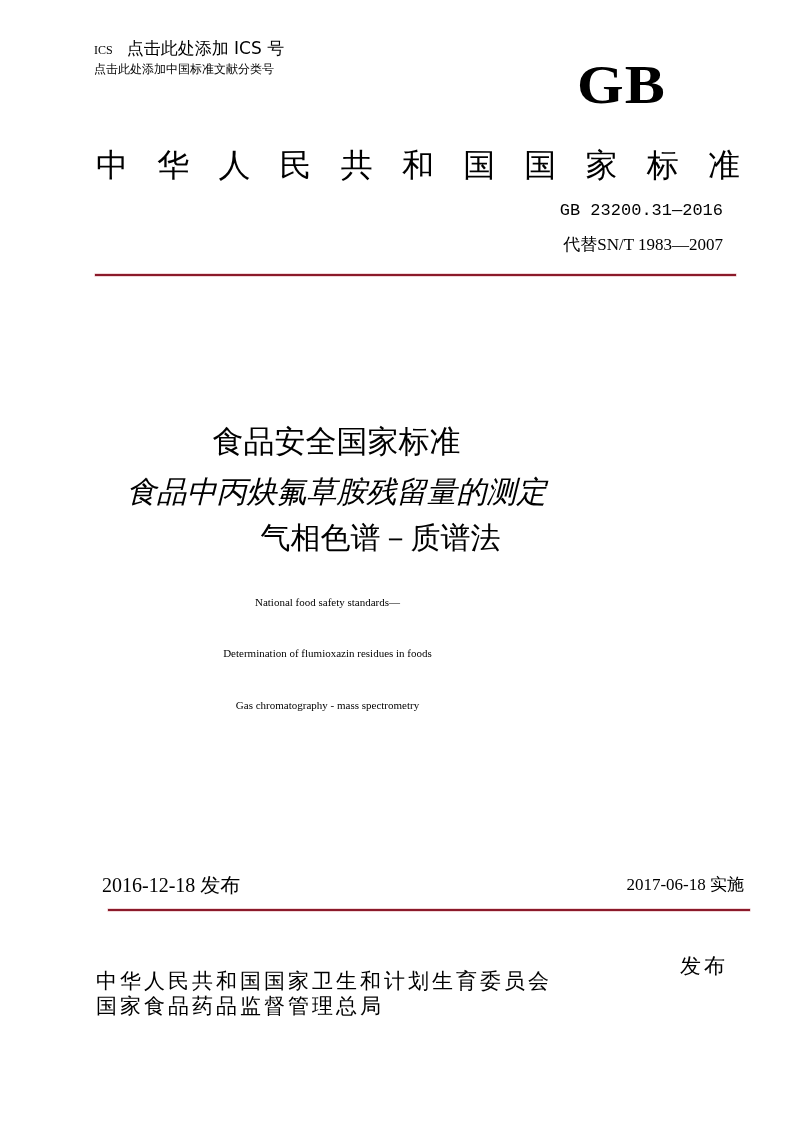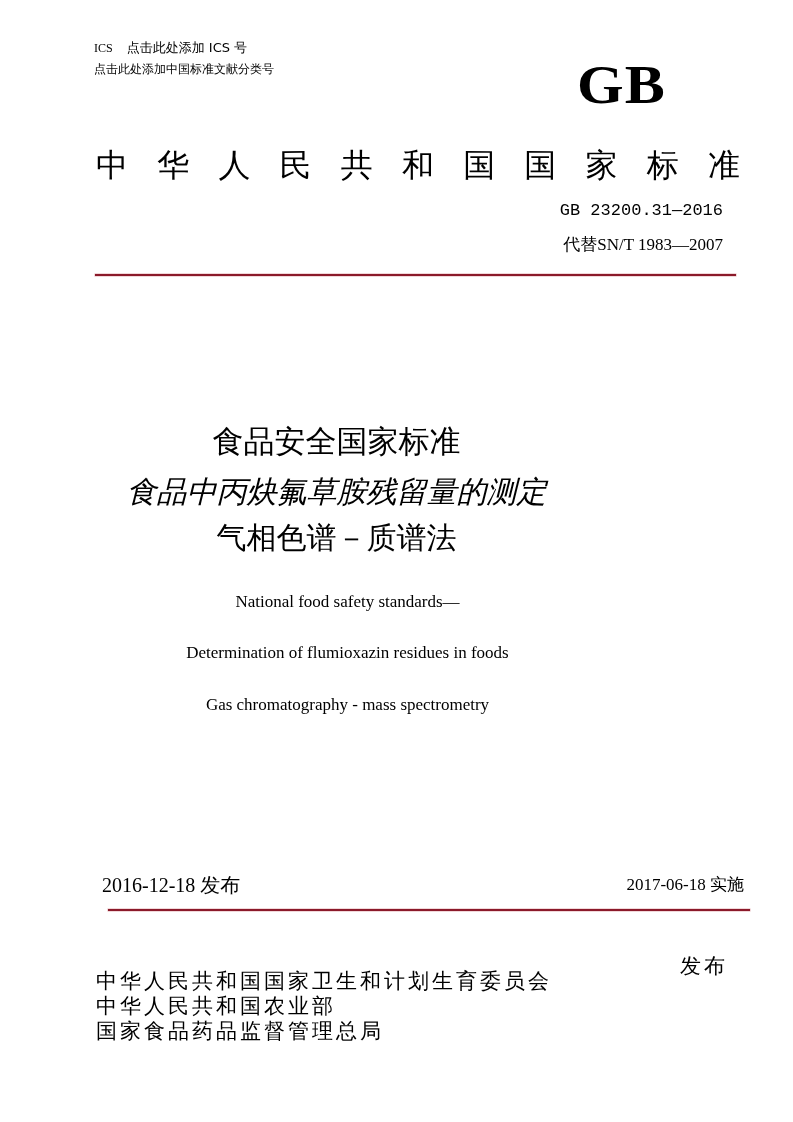--- a/index.html
+++ b/index.html
@@ -20,39 +20,39 @@
     .std-number { right: 70px; top: 200px; font-size: 17px; line-height: 22px; text-align: right; font-family: Liberation Mono, monospace; }
     .std-replace { right: 70px; top: 234px; font-size: 17px; line-height: 22px; text-align: left; }
 
     .rule { position: absolute; height: 2px; background: #8b1a2a; box-shadow: 0 0 0 0.5px rgba(200,100,110,0.5); }
     .rule-top { left: 95px; top: 274px; width: 641px; }
     .rule-bottom { left: 108px; top: 909px; width: 642px; }
 
     .cn-title-block { left: 0; width: 673px; text-align: center; }
     .cn-t1 { top: 420px; font-size: 31px; line-height: 42px; }
     .cn-t2 { top: 472px; font-size: 30px; line-height: 40px; font-style: italic; }
-    .cn-t3 { top: 518px; font-size: 30px; line-height: 40px; }
+    .cn-t3 { top: 518px; font-size: 30px; line-height: 40px; padding-left: 44px; }
 
-    .en-block { left: 0; width: 655px; text-align: center; font-size: 17px; line-height: 22px; margin-left: 20px; }
+    .en-block { left: 0; width: 655px; text-align: center; font-size: 11px; line-height: 22px; }
     .en-1 { top: 591px; }
     .en-2 { top: 642px; }
     .en-3 { top: 694px; }
 
     .issue-date { left: 102px; top: 874px; font-size: 20px; line-height: 22px; }
     .impl-date { right: 49px; top: 874px; font-size: 17px; line-height: 22px; text-align: right; }
 
     .issuers { left: 96px; top: 929px; font-size: 21px; line-height: 25px; letter-spacing: 3px; margin-top: 40px; }
     .issuers div { height: 25px; }
     .issue-label { left: 680px; top: 954px; font-size: 21px; line-height: 25px; letter-spacing: 3px; }
   </style>
 </head>
 <body>
 
 <div class="abs serif ics-line">
-  <span>ICS</span><span class="sp"></span><span class="sans" style="font-size:13px">点击此处添加 ICS 号</span>
+  <span>ICS</span><span class="sp"></span><span class="sans" style="font-size:17px">点击此处添加 ICS 号</span>
 </div>
 <div class="abs sans ccs-line" style="font-size:12px">点击此处添加中国标准文献分类号</div>
 
 <div class="abs serif gb-logo">GB</div>
 
 <div class="abs sans std-title">
   <span>中</span>
   <span>华</span>
   <span>人</span>
   <span>民</span>
@@ -78,16 +78,15 @@
 <div class="abs serif en-block en-2">Determination of flumioxazin residues in foods</div>
 <div class="abs serif en-block en-3">Gas chromatography - mass spectrometry</div>
 
 <div class="abs serif issue-date">2016-12-18 发布</div>
 <div class="abs serif impl-date">2017-06-18 实施</div>
 
 <div class="rule rule-bottom"></div>
 
 <div class="abs sans issuers">
   <div>中华人民共和国国家卫生和计划生育委员会</div>
-  <div>中华人民共和国农业部</div>
   <div>国家食品药品监督管理总局</div>
 </div>
 <div class="abs sans issue-label">发布</div>
 
 </body></html>

